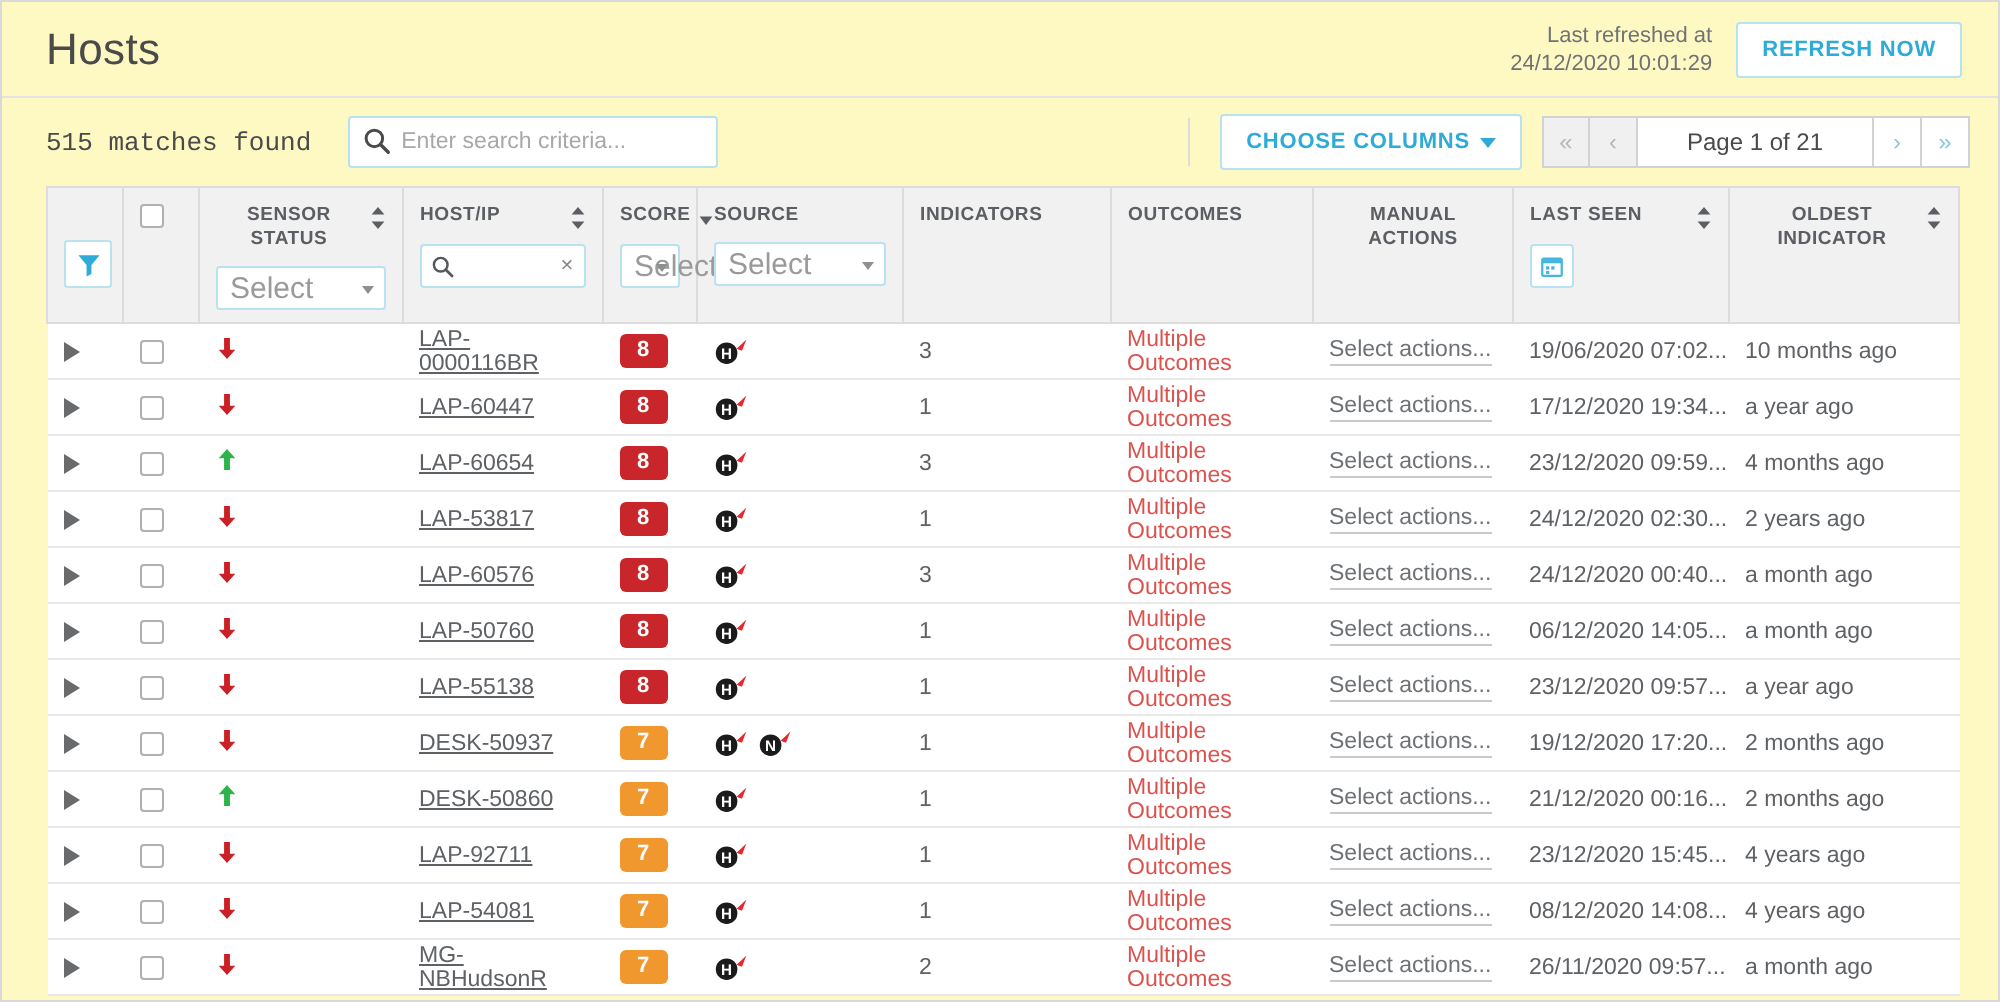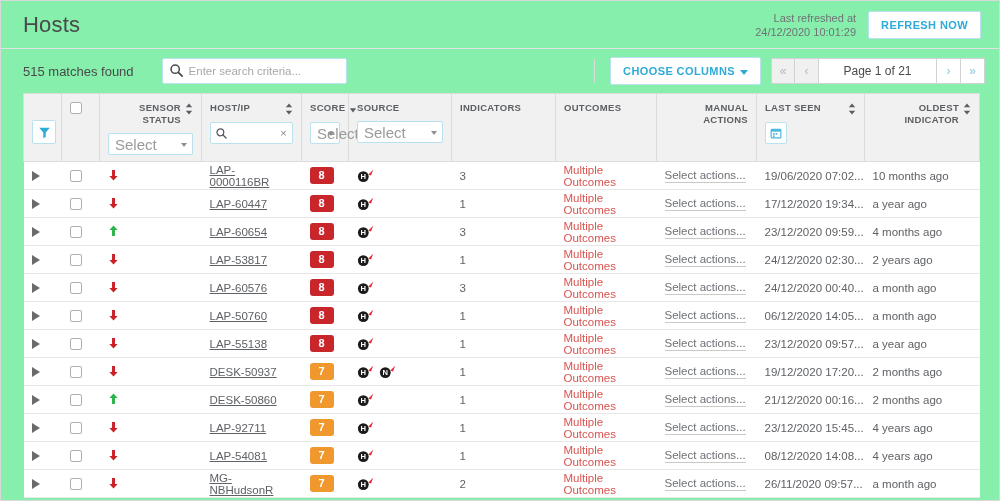--- a/index.html
+++ b/index.html
@@ -6,21 +6,21 @@
   html, body {
     margin: 0; padding: 0;
     width: 1000px; height: 501px;
     background: #ffffff;
     font-family: "Liberation Sans", sans-serif;
     overflow: hidden;
   }
   .page {
     position: relative;
     width: 1000px; height: 501px;
-    background: #86efac;
+    background: #fef9c3;
     border: 1px solid #d9d9d9;
     overflow: hidden;
   }
 
   
   .titlebar {
     height: 48px;
     display: flex;
     align-items: center;
     justify-content: space-between;
@@ -59,26 +59,27 @@
     height: 44px;
     display: flex;
     align-items: center;
     padding: 0 14px 0 22px;
     gap: 10px;
   }
   .matches {
     font-size: 13px;
     color: #4a4a4a;
     white-space: nowrap;
+    font-family: Liberation Mono, monospace;
   }
   .searchbox {
     position: relative;
     width: 185px;
     height: 26px;
-    margin-left: 18px;
+    margin-left: 8px;
   }
   .searchbox input {
     width: 100%; height: 100%;
     border: 1px solid #b9e2ef;
     border-radius: 2px;
     padding: 0 8px 0 26px;
     font-size: 11.5px;
     color: #555;
     outline: none;
     font-family: "Liberation Sans", sans-serif;
@@ -137,21 +138,21 @@
   table.grid {
     width: 956px;
     border-collapse: collapse;
     table-layout: fixed;
   }
   table.grid thead th {
     background: #f1f1f1;
     border: 1px solid #dcdcdc;
     vertical-align: top;
     padding: 8px 8px 6px 8px;
-    text-align: right;
+    text-align: center;
     font-size: 9.5px;
     font-weight: bold;
     color: #5b5e62;
     letter-spacing: .3px;
     text-transform: uppercase;
     height: 62px;
   }
   .th-inner { display: flex; justify-content: space-between; align-items: flex-start; gap: 4px; }
   .th-text { line-height: 12px; }
   .sorter { flex: 0 0 auto; margin-top: 1px; }

